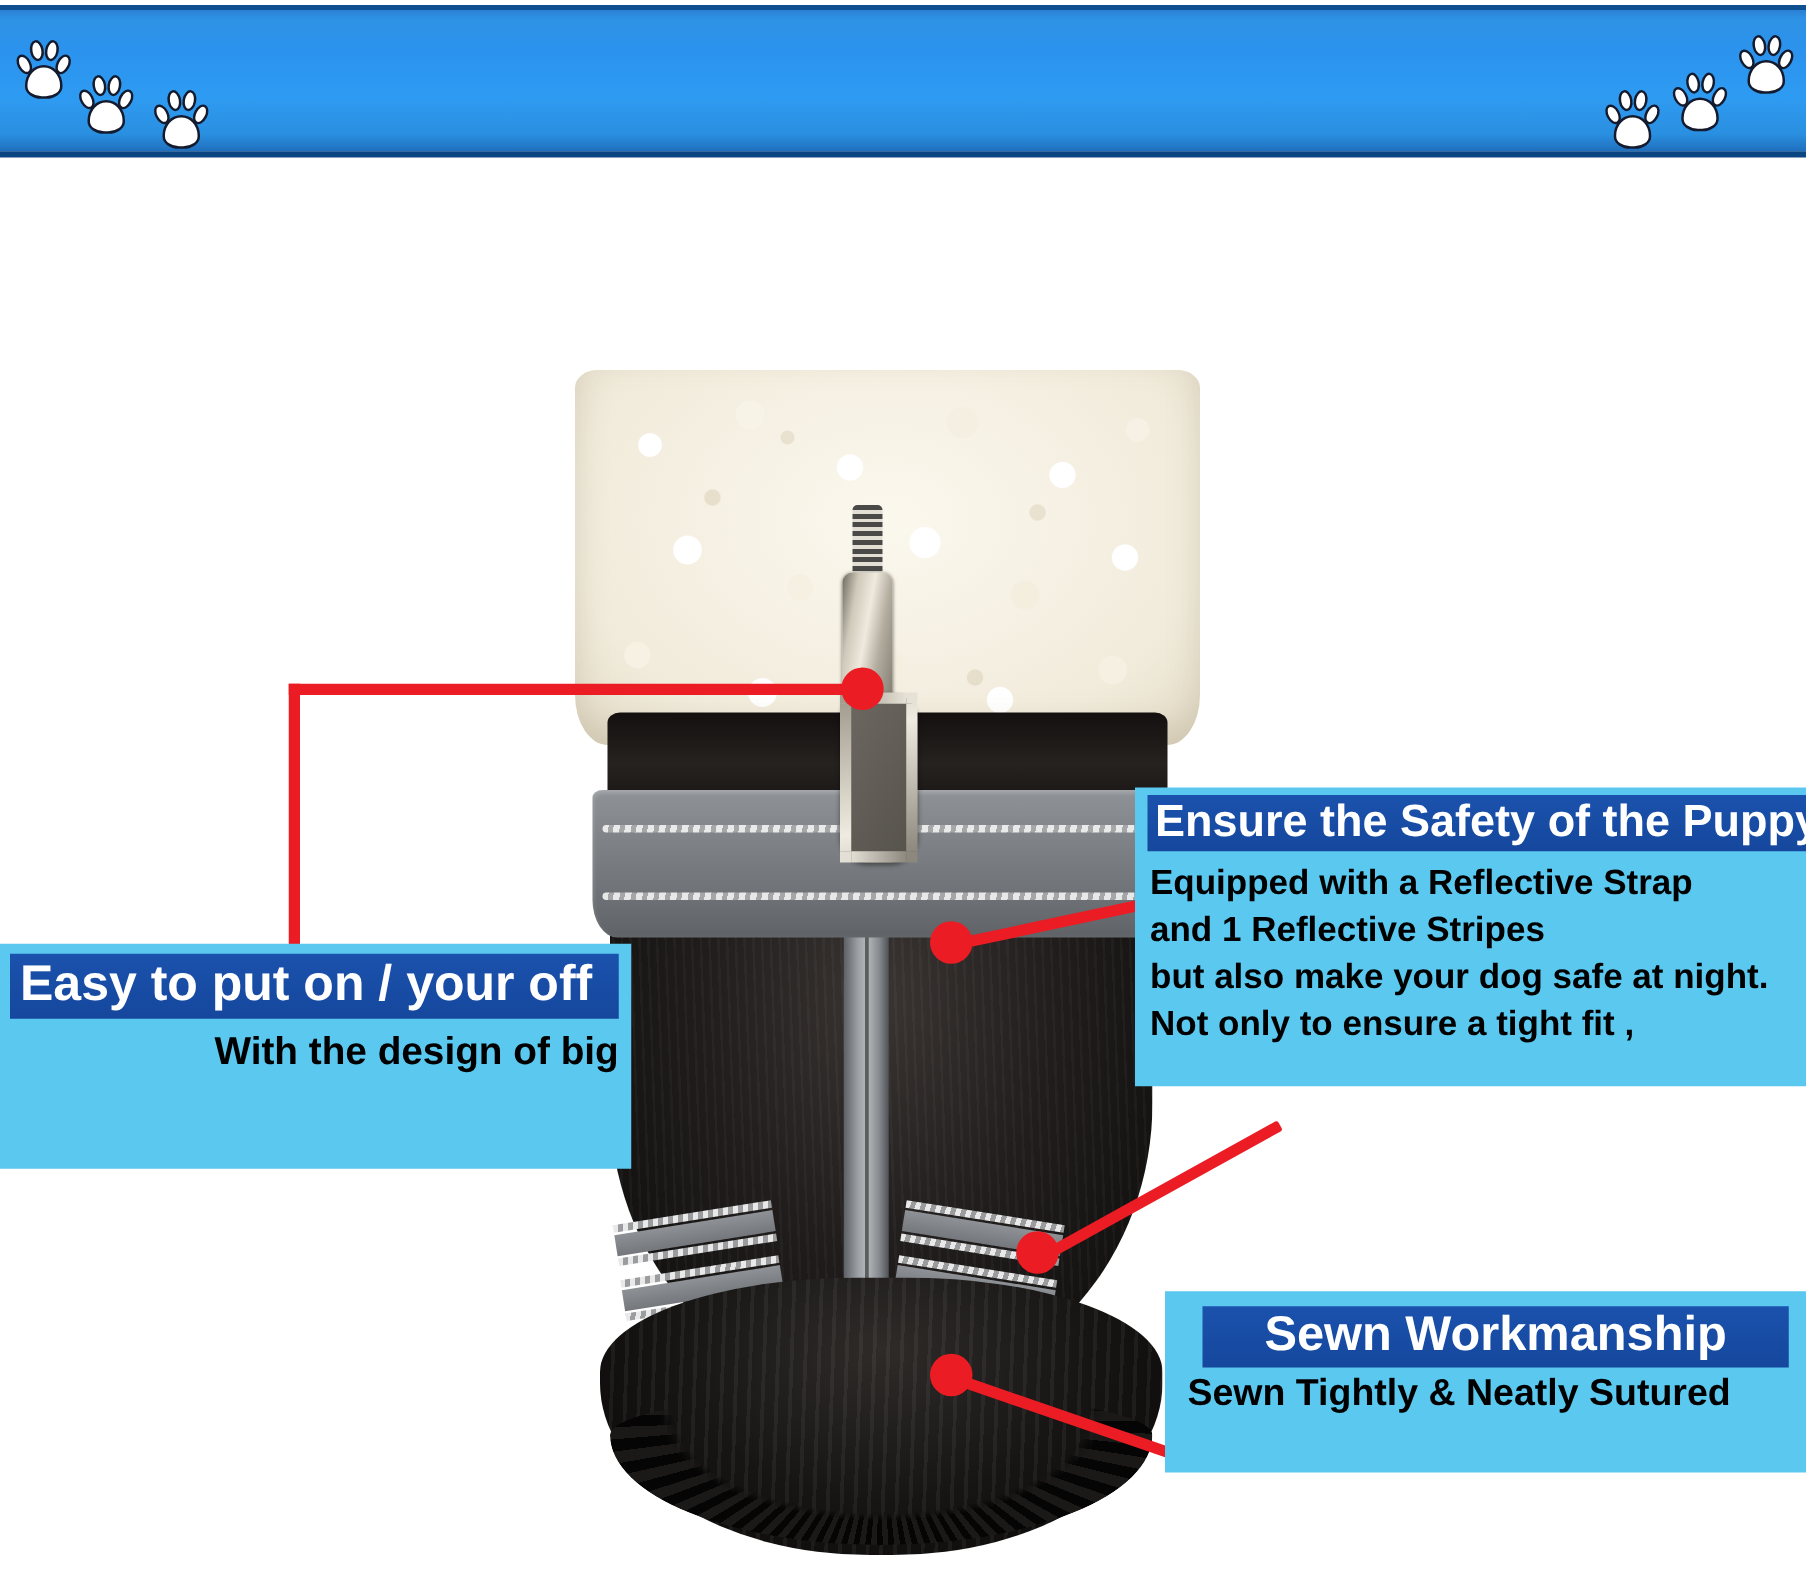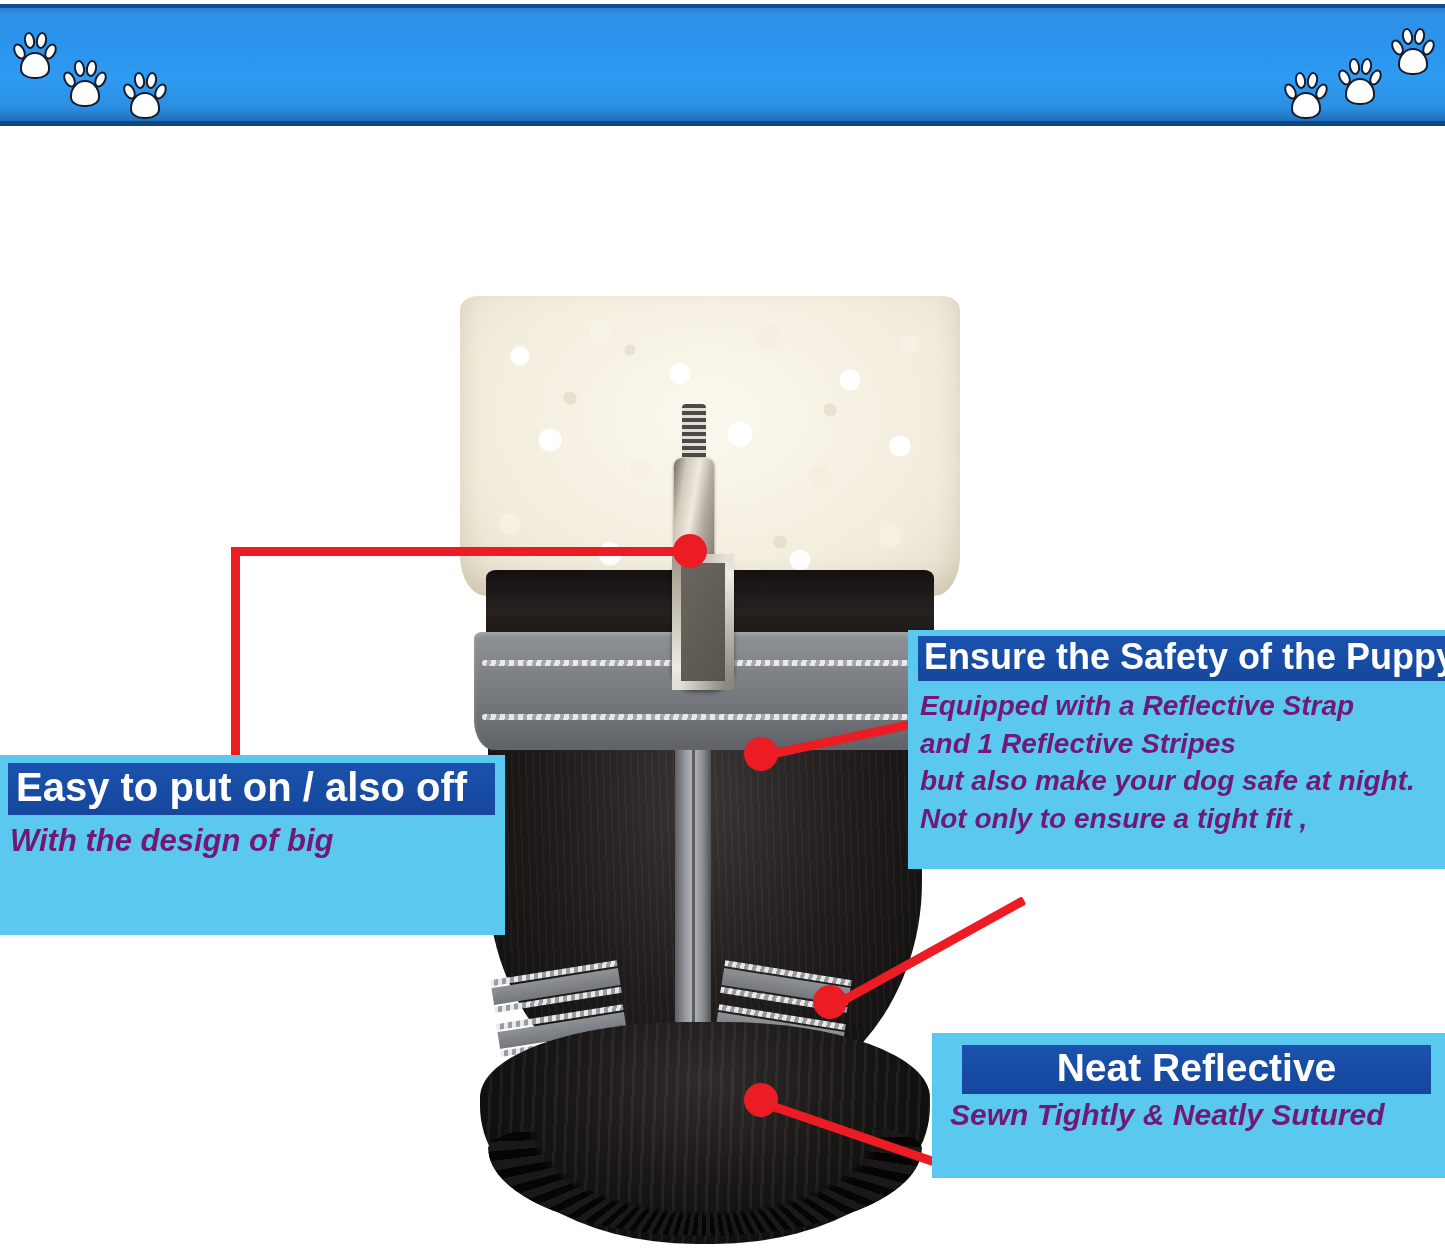--- a/index.html
+++ b/index.html
@@ -255,38 +255,39 @@
   }
 
   
   .callout { position: absolute; background: #5ac8ef; }
   .callout .hdr {
     background: linear-gradient(180deg, #1b52ad 0%, #15479d 100%);
     color: #ffffff;
     font-weight: bold;
     white-space: nowrap;
   }
-  .callout .bodytext { color: #701a75; font-style: italic; }
+  .callout .bodytext { color: #000000; }
 
   
   #co-left {
     left: 0; top: 755px;
     width: 505px; height: 180px;
   }
   #co-left .hdr {
     margin: 8px 10px 0 8px;
     padding: 4px 8px 8px 8px;
     font-size: 40px;
     line-height: 1.0;
   }
   #co-left .bodytext {
     padding: 6px 10px 0 10px;
     font-size: 31px;
     line-height: 1.28;
     font-weight: 600;
+    text-align: right;
   }
 
   
   #co-right {
     left: 908px; top: 630px;
     width: 537px; height: 239px;
   }
   #co-right .hdr {
     margin: 6px 0 0 10px;
     padding: 3px 6px 6px 6px;
@@ -416,34 +417,34 @@
 <div class="leader diag" style="left:760px; top:752px; width:160px; transform:rotate(-12deg);"></div>
 <div class="dot" style="left:744px; top:737px;"></div>
 
 <div class="leader diag" style="left:836px; top:1000px; width:215px; transform:rotate(-29deg);"></div>
 <div class="dot" style="left:813px; top:985px;"></div>
 
 <div class="leader diag" style="left:762px; top:1098px; width:200px; transform:rotate(19deg);"></div>
 <div class="dot" style="left:744px; top:1083px;"></div>
 
 <div class="callout" id="co-left">
-  <div class="hdr">Easy to put on / also off</div>
+  <div class="hdr">Easy to put on / your off</div>
   <div class="bodytext">
     <div>With the design of big</div>
   </div>
 </div>
 
 <div class="callout" id="co-right">
   <div class="hdr">Ensure the Safety of the Puppy</div>
   <div class="bodytext">
     <div>Equipped with a Reflective Strap</div>
     <div>and 1 Reflective Stripes</div>
     <div>but also make your dog safe at night.</div>
     <div>Not only to ensure a tight fit ,</div>
   </div>
 </div>
 
 <div class="callout" id="co-bottom">
-  <div class="hdr">Neat Reflective</div>
+  <div class="hdr">Sewn Workmanship</div>
   <div class="bodytext">
     <div>Sewn Tightly &amp; Neatly Sutured</div>
   </div>
 </div>
 
 </body></html>

